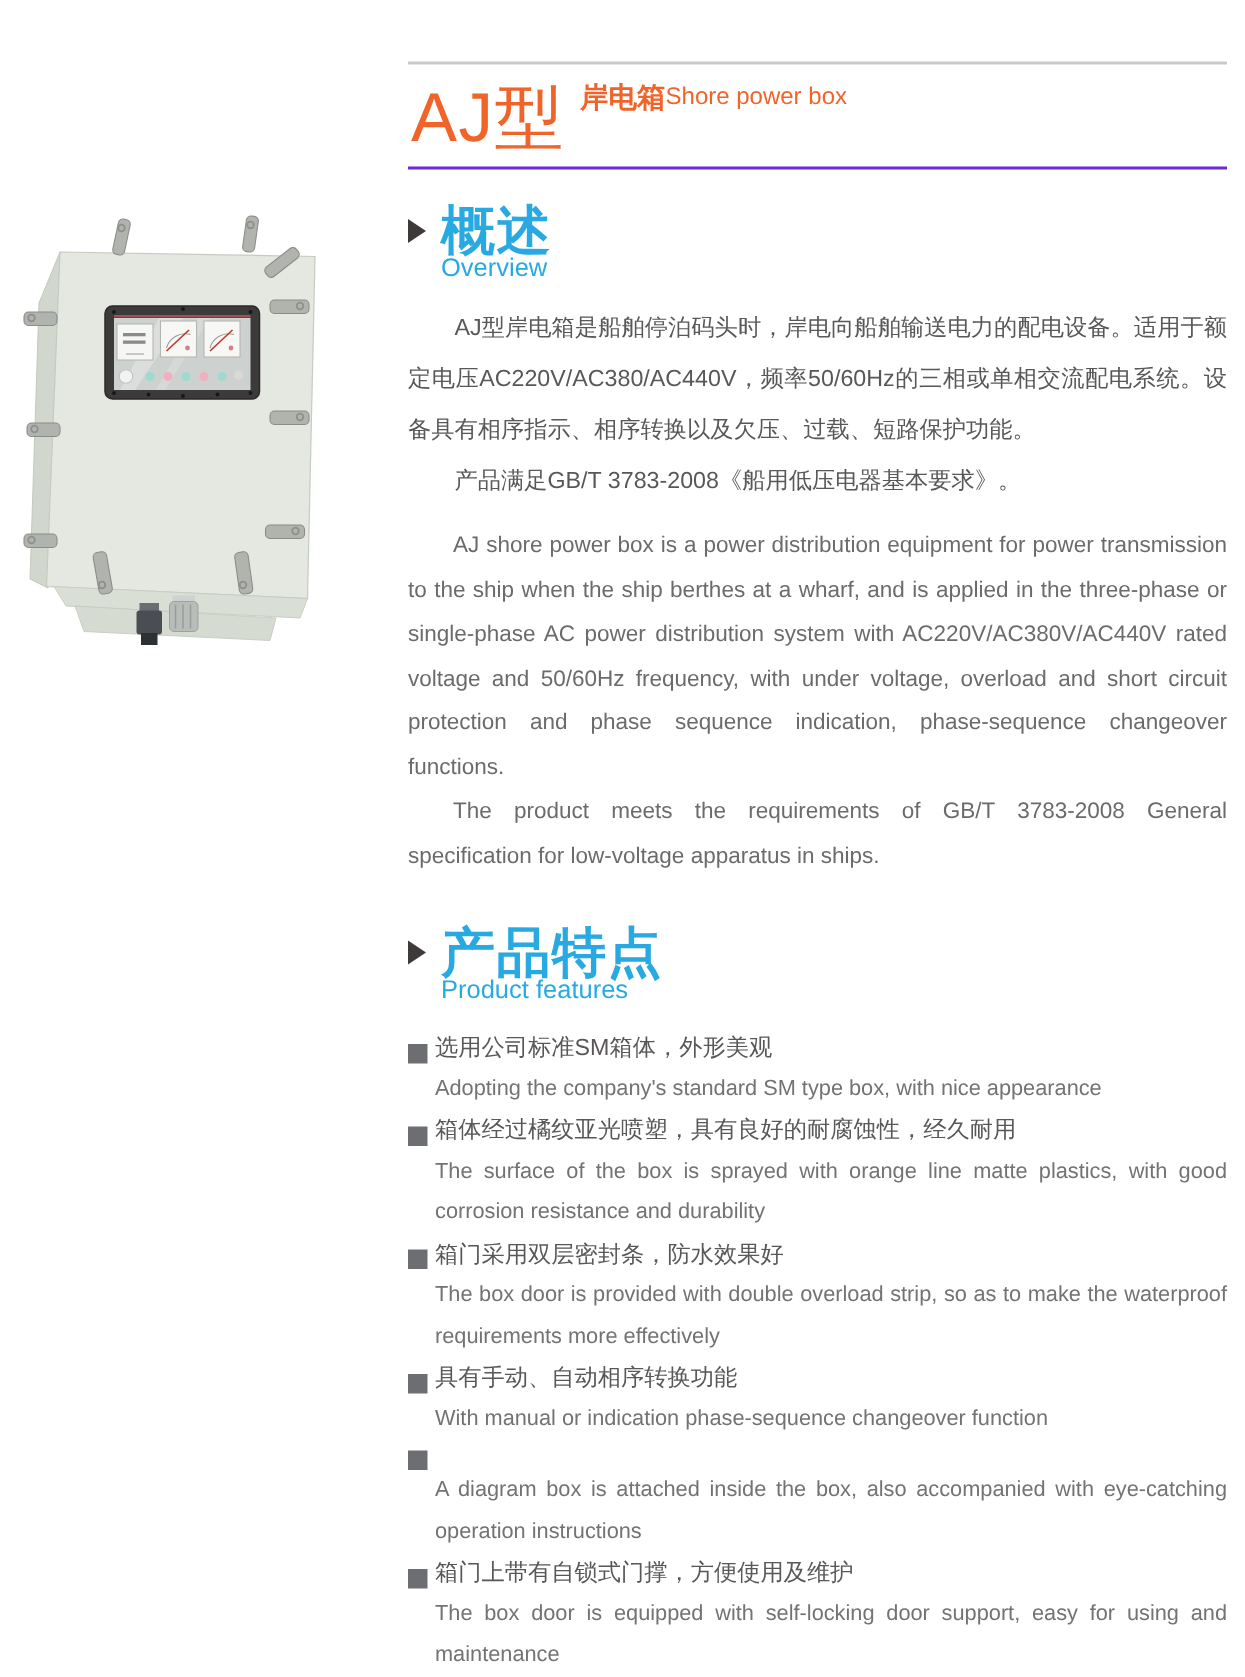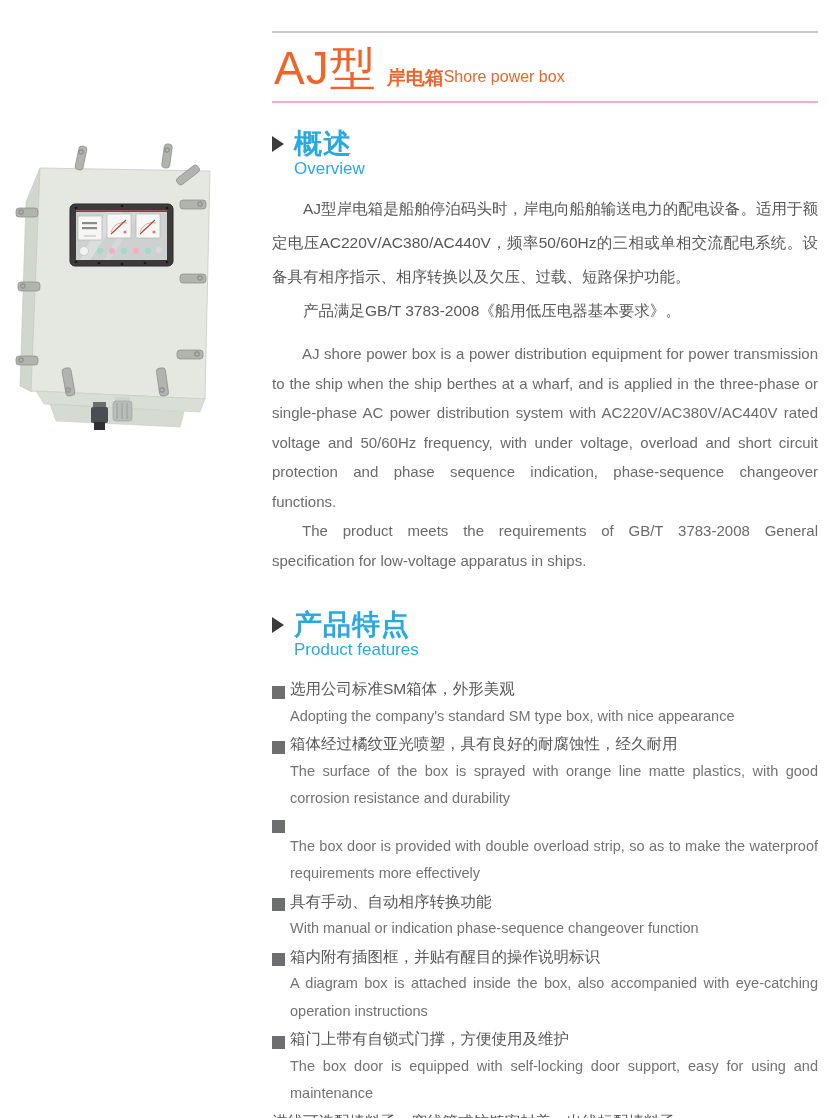--- a/index.html
+++ b/index.html
@@ -7,43 +7,43 @@
     position:relative;
     width:830px;height:1118px;
     background:#ffffff;
     font-family:"Liberation Sans","DejaVu Sans",sans-serif;
     color:#595757;
     overflow:hidden;
   }
   
   .right-col{position:absolute;left:272px;top:0;width:546px;}
   .title-block{
-    margin-top:31px;
+    margin-top:41px;
     border-top:2px solid #c9c9c9;
-    border-bottom:2px solid #f9a8d4;
+    border-bottom:2px solid #6d28d9;
     padding:12px 0 10px 2px;
-    display:flex;align-items:flex-end;gap:10px;
+    display:flex;gap:10px;
   }
   .model-title{
     color:#f0642a;
     font-size:46px;line-height:46px;
     font-weight:400;letter-spacing:1px;
   }
   .title-sub{display:flex;flex-direction:row;padding-bottom:2px;}
   .title-sub .cn{color:#f0642a;font-size:19px;font-weight:bold;line-height:22px;}
   .title-sub .en{color:#f0642a;font-size:16px;line-height:19px;}
   
   .section-head{display:flex;align-items:flex-start;gap:10px;}
   .tri-icon{
     width:0;height:0;margin-top:7px;
     border-top:8px solid transparent;
     border-bottom:8px solid transparent;
     border-left:12px solid #3e3a39;
   }
-  .head-text .cn{color:#29a9e1;font-size:28px;line-height:29px;font-weight:bold;letter-spacing:1px;}
+  .head-text .cn{color:#29a9e1;font-size:36px;line-height:29px;font-weight:bold;letter-spacing:1px;}
   .head-text .en{color:#29a9e1;font-size:17px;line-height:21px;}
   .overview-section{margin-top:26px;}
   .para-cn{
     margin:13px 0 0 0;
     font-size:15.5px;line-height:34px;
     text-align:justify;text-indent:2em;color:#595757;
   }
   .para-cn.second{margin-top:0;}
   .para-en{
     margin:11px 0 0 0;
@@ -217,34 +217,34 @@
         <li class="feature-item">
           <div class="feature-cn">
               <span class="bullet-sq"></span>
               <span>箱体经过橘纹亚光喷塑，具有良好的耐腐蚀性，经久耐用</span>
             </div>
           <div class="feature-en">The surface of the box is sprayed with orange line matte plastics, with good corrosion resistance and durability</div>
         </li>
         <li class="feature-item">
           <div class="feature-cn">
               <span class="bullet-sq"></span>
+              <span>箱门采用双层密封条，防水效果好</span>
             </div>
           <div class="feature-en">The box door is provided with double overload strip, so as to make the waterproof requirements more effectively</div>
         </li>
         <li class="feature-item">
           <div class="feature-cn">
               <span class="bullet-sq"></span>
               <span>具有手动、自动相序转换功能</span>
             </div>
           <div class="feature-en">With manual or indication phase-sequence changeover function</div>
         </li>
         <li class="feature-item">
           <div class="feature-cn">
               <span class="bullet-sq"></span>
-              <span>箱内附有插图框，并贴有醒目的操作说明标识</span>
             </div>
           <div class="feature-en">A diagram box is attached inside the box, also accompanied with eye-catching operation instructions</div>
         </li>
         <li class="feature-item">
           <div class="feature-cn">
               <span class="bullet-sq"></span>
               <span>箱门上带有自锁式门撑，方便使用及维护</span>
             </div>
           <div class="feature-en">The box door is equipped with self-locking door support, easy for using and maintenance</div>
         </li>

